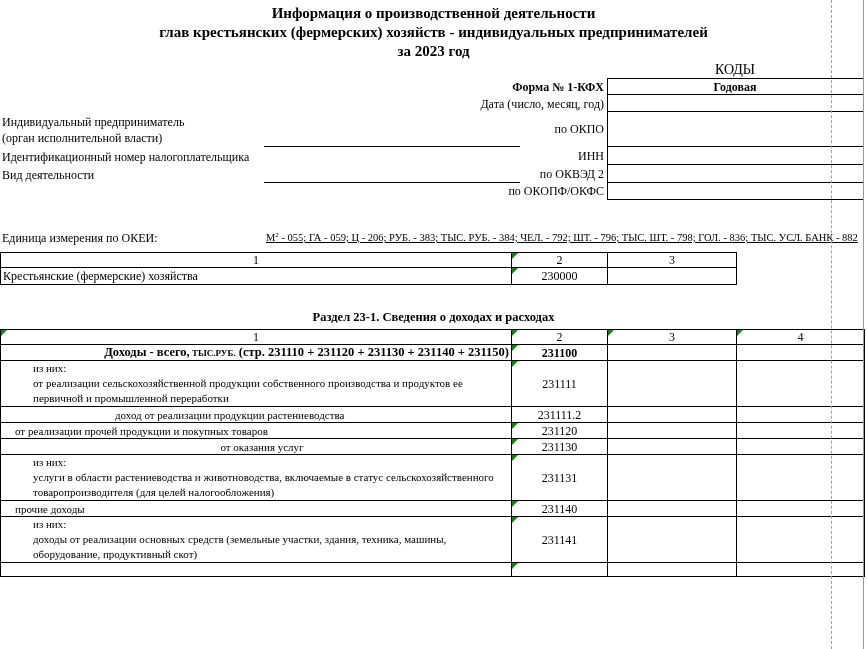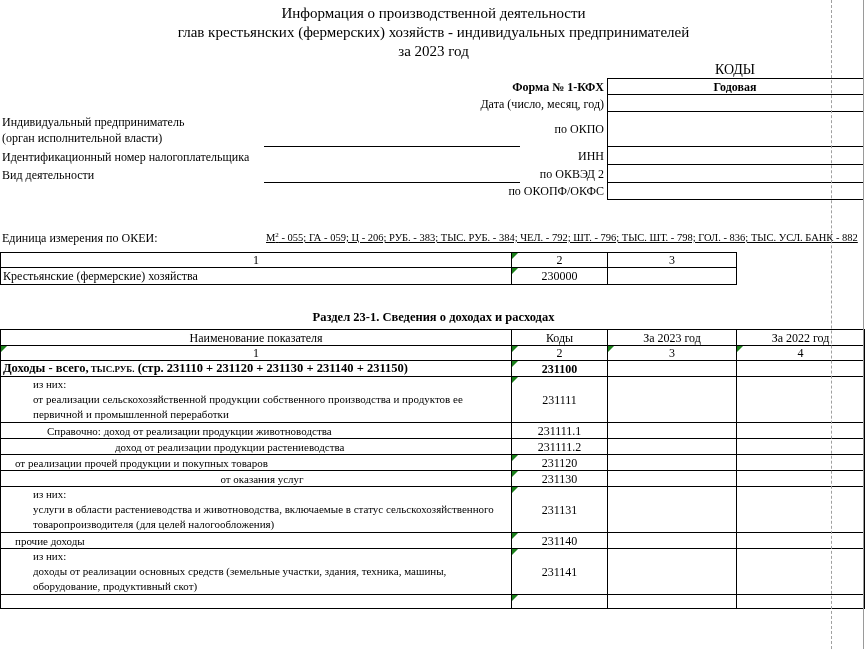--- a/index.html
+++ b/index.html
@@ -2,21 +2,21 @@
 <html><head>
 <meta charset="utf-8">
 <style>
   html, body { margin: 0; padding: 0; }
   body {
     width: 867px; height: 649px; overflow: hidden; background: #ffffff;
     font-family: "Liberation Serif", "DejaVu Serif", serif; color: #000;
     position: relative;
   }
   .abs { position: absolute; }
-  .title { left: 0; width: 867px; text-align: center; font-weight: normal; font-size: 15px; line-height: 19px; }
+  .title { left: 0; width: 867px; text-align: center; font-weight: bold; font-size: 15px; line-height: 19px; }
   .t { font-size: 12px; line-height: 14px; white-space: nowrap; }
   .r { text-align: right; }
   .c { text-align: center; }
   .b { font-weight: bold; }
   .hl { position: absolute; height: 0; border-top: 1px solid #000; }
   .vl { position: absolute; width: 0; border-left: 1px solid #000; }
   .dash { position: absolute; left: 831px; top: 0; height: 649px; width: 0; border-left: 1px dashed #a0a0a0; }
   .edge { position: absolute; left: 863px; top: 0; height: 649px; width: 1px; background: #9a9a9a; }
   table.grid { position: absolute; border-collapse: collapse; table-layout: fixed; }
   table.grid td { border: 1px solid #000; font-size: 12px; line-height: 14px; padding: 0 2px; vertical-align: middle; position: relative; }
@@ -93,50 +93,38 @@
 <div class="abs t c b" style="left:0; width:867px; top:310px; font-size:12.5px;">Раздел 23-1. Сведения о доходах и расходах</div>
 
 <table class="grid" style="left:0px; top:329px; width:864px;">
   <colgroup>
       <col style="width:511px">
       <col style="width:96px">
       <col style="width:129px">
       <col style="width:128px">
     </colgroup>
   <tbody>
-      <tr style="height:16px;">
-    <td class="c">Наименование показателя</td>
-    <td class="c">Коды</td>
-    <td class="c">За 2023 год</td>
-    <td class="c">За 2022 год</td>
-  </tr>
   <tr style="height:12px;">
     <td class="c small cell-tri">1</td>
     <td class="c small cell-tri">2</td>
     <td class="c small cell-tri">3</td>
     <td class="c small cell-tri">4</td>
   </tr>
   <tr style="height:16px;">
-    <td class="b" style="font-size:12.5px; white-space:nowrap;"><span>Доходы - всего,</span><span style="font-size:9px;"> ТЫС.РУБ.</span><span> (стр. 231110 + 231120 + 231130 + 231140 + 231150)</span></td>
+    <td class="b" style="font-size:12.5px; white-space:nowrap;text-align:right;"><span>Доходы - всего,</span><span style="font-size:9px;"> ТЫС.РУБ.</span><span> (стр. 231110 + 231120 + 231130 + 231140 + 231150)</span></td>
     <td class="c b cell-tri">231100</td>
     <td></td>
     <td></td>
   </tr>
   <tr style="height:46px;">
     <td style="font-size:11px; line-height:15px;">
           <div style="padding-left:30px;">из них:</div>
           <div style="padding-left:30px;">от реализации сельскохозяйственной продукции собственного производства и продуктов ее первичной и промышленной переработки</div>
         </td>
     <td class="c cell-tri">231111</td>
-    <td></td>
-    <td></td>
-  </tr>
-  <tr style="height:16px;">
-    <td style="font-size:11px; padding-left:46px;">Справочно: доход от реализации продукции животноводства</td>
-    <td class="c">231111.1</td>
     <td></td>
     <td></td>
   </tr>
   <tr style="height:16px;">
     <td style="font-size:11px; padding-left:114px;">доход от реализации продукции растениеводства</td>
     <td class="c">231111.2</td>
     <td></td>
     <td></td>
   </tr>
   <tr style="height:16px;">

